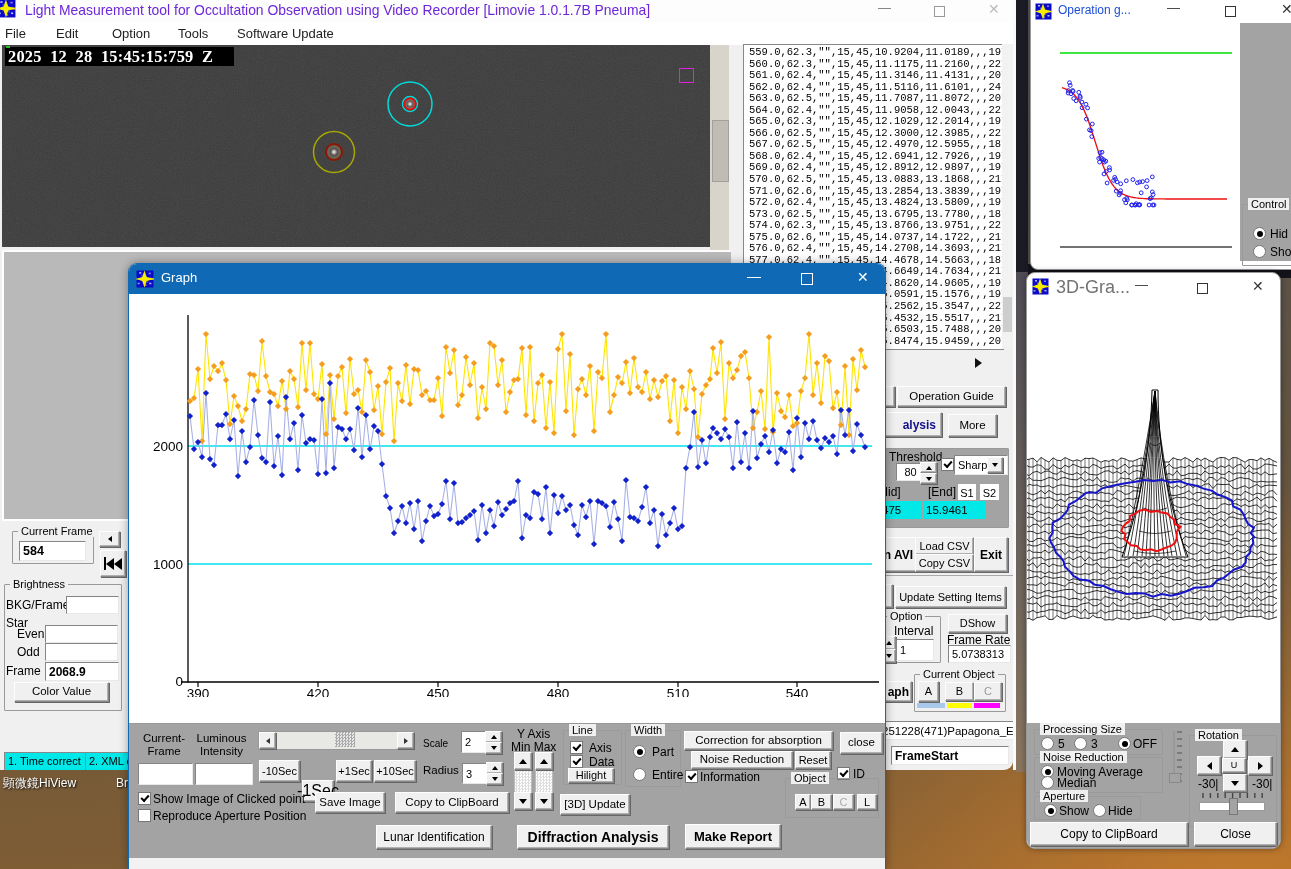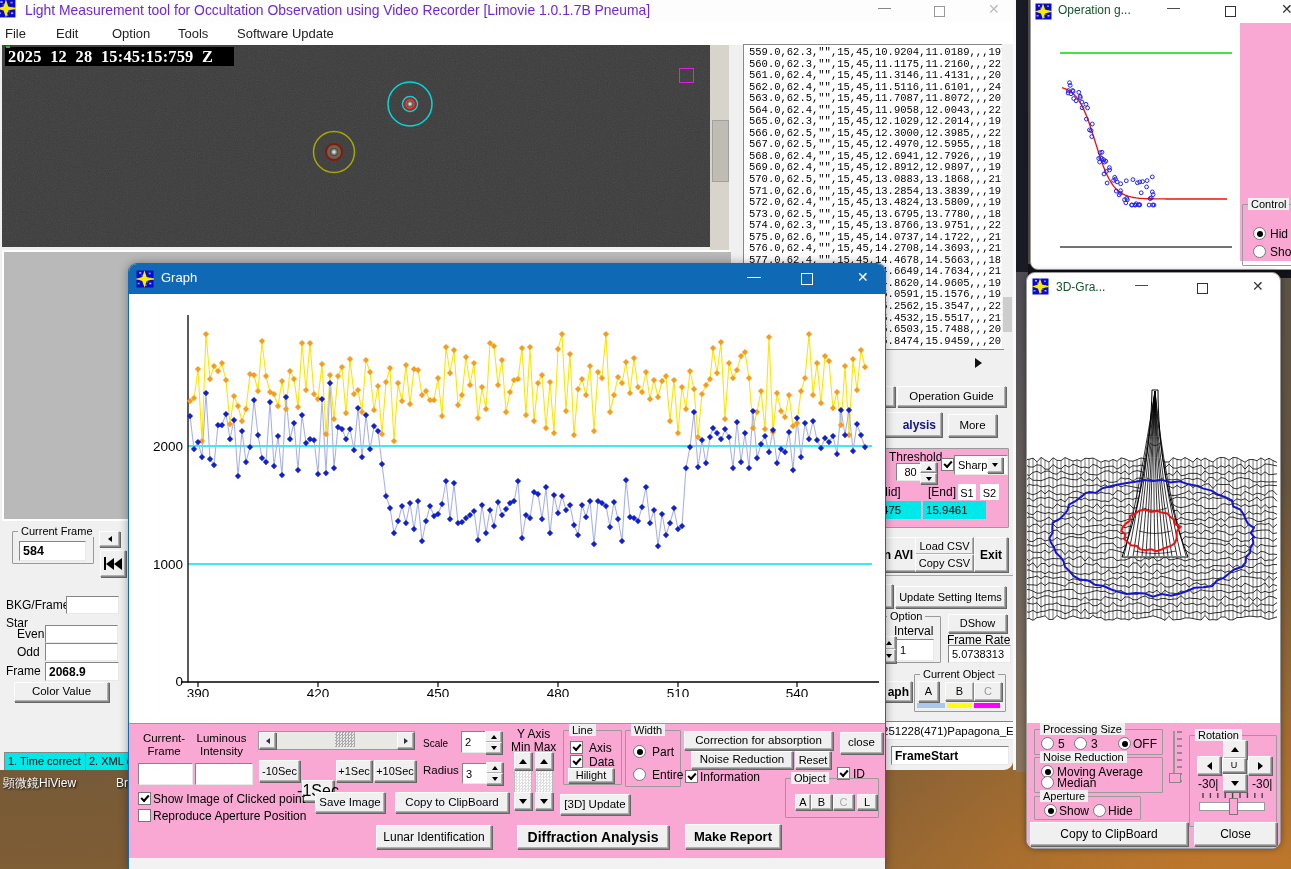--- a/index.html
+++ b/index.html
@@ -1,18 +1,18 @@
 <!DOCTYPE html>
 <html><head><meta charset="utf-8"><style>
 html,body{margin:0;padding:0}
 body{width:1291px;height:869px;overflow:hidden;position:relative;font-family:"Liberation Sans",sans-serif;
 background:linear-gradient(178deg,#585658 0%,#5a5248 30%,#645440 55%,#6f5839 75%,#7c5c36 92%,#835f34 100%);}
 body:before{content:'';position:absolute;left:0;top:0;width:1291px;height:869px;background:radial-gradient(circle 750px at 1250px 1020px,rgba(240,140,36,0.75),rgba(240,140,36,0) 72%);}
 .abs{position:absolute}
-.f0{background:#f9a8d4}
+.f0{background:#a3a3a3}
 .btn{position:absolute;background:#f0f0f0;border:1px solid #888;border-top-color:#fdfdfd;border-left-color:#fdfdfd;
 box-shadow:inset -1px -1px 0 #b0b0b0, 1px 1px 0 #666;font-size:11px;color:#000;text-align:center;
 display:flex;align-items:center;justify-content:center;line-height:1;white-space:nowrap}
 .inp{position:absolute;background:#fff;border:1px solid #858585;border-bottom-color:#e8e8e8;border-right-color:#e8e8e8;
 font-size:11px;color:#000;display:flex;align-items:center;padding-left:3px;white-space:nowrap}
 .gb{position:absolute;border:1px solid #9a9a9a;border-radius:1px}
 .gb>b{position:absolute;top:-7px;left:5px;background:#f0f0f0;padding:0 3px;font-size:11px;font-weight:normal;line-height:12px;white-space:nowrap}
 .lb{position:absolute;font-size:12px;color:#000;white-space:nowrap;line-height:12px}
 .cb{position:absolute;width:11px;height:11px;background:#fff;border:1px solid #777}
 .ck:after{content:"";position:absolute;left:1.5px;top:2px;width:6px;height:3px;border-left:2px solid #000;border-bottom:2px solid #000;transform:rotate(-48deg)}
@@ -36,21 +36,21 @@
         <rect x="12" y="2.5" width="2" height="1.5" fill="#8888dd"></rect>
 <rect x="1.5" y="12" width="2" height="1.5" fill="#9898e0"></rect>
         <rect x="12.5" y="12" width="2" height="1.5" fill="#b8b8e8"></rect>
 <rect x="8" y="13.5" width="2" height="1.5" fill="#8080d8"></rect>
         <rect x="13" y="7" width="1.5" height="1.5" fill="#6666cc"></rect>
 <rect x="5" y="4.5" width="1.5" height="1.5" fill="#5555cc"></rect>
         <rect x="10" y="10.5" width="1.5" height="1.5" fill="#5555cc"></rect>
 <polygon points="0,8.5 5.9,6.6 8,0.5 10.1,6.6 16.9,8.5 10.1,10.4 8,16.5 5.9,10.4" fill="#f8ec00"></polygon>
 <polygon points="0,8.2 16.9,7.7 16.9,9.3 0,8.8" fill="#f8ec00"></polygon>
 </svg>
-<div class="lb" style="left:27px;top:3px;font-size:12px;color:#14532d">Operation g...</div>
+<div class="lb" style="left:27px;top:3px;font-size:12px;color:#1d4ed8">Operation g...</div>
 <div class="lb wtbtn" style="left:136px;top:1px">—</div>
 <div class="abs" style="left:194px;top:5px;width:9px;height:9px;border:1.2px solid #333"></div>
 <div class="lb wtbtn" style="left:250px;top:2px;font-size:14px">✕</div>
 <div class="abs f0" style="left:209px;top:22px;width:72px;height:238px"></div>
 <svg class="abs" style="left:0px;top:22px" width="212" height="246" viewBox="0 0 212 246">
         <line x1="29" y1="30" x2="201" y2="30" stroke="#00dd00" stroke-width="1.6"></line>
         <line x1="29" y1="224" x2="201" y2="224" stroke="#444" stroke-width="1.3"></line>
         <path d="M31.0 64.6 L33.8 65.6 L36.5 66.8 L39.2 68.4 L42.0 70.6 L44.8 73.4 L47.5 77.0 L50.2 81.5 L53.0 87.0 L55.8 93.6 L58.5 101.1 L61.2 109.4 L64.0 118.1 L66.8 126.9 L69.5 135.3 L72.2 143.0 L75.0 149.7 L77.8 155.5 L80.5 160.2 L83.2 163.9 L86.0 166.9 L88.8 169.2 L91.5 170.9 L94.2 172.2 L97.0 173.2 L99.8 173.9 L102.5 174.5 L105.2 174.9 L108.0 175.2 L110.8 175.4 L113.5 175.6 L116.2 175.7 L119.0 175.8 L121.8 175.8 L124.5 175.9 L127.2 175.9 L130.0 175.9 L132.8 175.9 L135.5 176.0 L138.2 176.0 L141.0 176.0 L143.8 176.0 L146.5 176.0 L149.2 176.0 L152.0 176.0 L154.8 176.0 L157.5 176.0 L160.2 176.0 L163.0 176.0 L165.8 176.0 L168.5 176.0 L171.2 176.0 L174.0 176.0 L176.8 176.0 L179.5 176.0 L182.2 176.0 L185.0 176.0 L187.8 176.0 L190.5 176.0 L193.2 176.0 L196.0 176.0" fill="none" stroke="#ee1111" stroke-width="1.4"></path>
         <circle cx="95.7" cy="175.3" r="1.9" fill="none" stroke="#2222ee" stroke-width="1"></circle>
         <circle cx="108.5" cy="182.0" r="1.9" fill="none" stroke="#2222ee" stroke-width="1"></circle>
@@ -141,21 +141,21 @@
       <rect x="12" y="2.5" width="2" height="1.5" fill="#8888dd"></rect>
 <rect x="1.5" y="12" width="2" height="1.5" fill="#9898e0"></rect>
       <rect x="12.5" y="12" width="2" height="1.5" fill="#b8b8e8"></rect>
 <rect x="8" y="13.5" width="2" height="1.5" fill="#8080d8"></rect>
       <rect x="13" y="7" width="1.5" height="1.5" fill="#6666cc"></rect>
 <rect x="5" y="4.5" width="1.5" height="1.5" fill="#5555cc"></rect>
       <rect x="10" y="10.5" width="1.5" height="1.5" fill="#5555cc"></rect>
 <polygon points="0,8.5 5.9,6.6 8,0.5 10.1,6.6 16.9,8.5 10.1,10.4 8,16.5 5.9,10.4" fill="#f8ec00"></polygon>
 <polygon points="0,8.2 16.9,7.7 16.9,9.3 0,8.8" fill="#f8ec00"></polygon>
 </svg>
-<div class="lb" style="left:29px;top:8px;font-size:12px;color:#14532d">3D-Gra...</div>
+<div class="lb" style="left:29px;top:8px;font-size:18px;color:#737373">3D-Gra...</div>
 <div class="lb wtbtn" style="left:108px;top:6px">—</div>
 <div class="abs" style="left:170px;top:10px;width:9px;height:9px;border:1.2px solid #333"></div>
 <div class="lb wtbtn" style="left:225px;top:7px;font-size:14px">✕</div>
 <svg class="abs" style="left:0px;top:0px" width="251" height="450" viewBox="0 0 251 450">
       <path d="M-2 186.8 L2 186.3 L6 185.1 L10 188.9 L14 184.4 L18 187.0 L22 189.1 L26 184.8 L30 187.3 L34 187.6 L38 184.6 L42 186.4 L46 188.1 L50 186.8 L54 188.2 L58 185.2 L62 185.6 L66 185.0 L70 187.0 L74 189.2 L78 187.5 L82 188.4 L86 186.4 L90 188.3 L94 184.9 L98 185.9 L102 187.9 L106 188.2 L110 186.6 L114 184.9 L118 185.8 L122 185.5 L126 185.9 L130 188.6 L134 185.4 L138 189.0 L142 189.0 L146 184.7 L150 186.4 L154 187.0 L158 184.5 L162 186.6 L166 189.1 L170 185.0 L174 187.5 L178 185.0 L182 187.4 L186 189.1 L190 185.5 L194 184.4 L198 184.8 L202 187.2 L206 184.5 L210 184.8 L214 187.0 L218 189.2 L222 186.6 L226 186.5 L230 187.7 L234 184.9 L238 187.4 L242 185.3 L246 187.6 L250 189.4" fill="none" stroke="#000" stroke-width="0.8"></path>
       <path d="M-2 191.3 L2 193.9 L6 194.1 L10 191.8 L14 192.4 L18 196.2 L22 196.2 L26 191.6 L30 194.7 L34 195.9 L38 192.2 L42 194.2 L46 191.2 L50 192.9 L54 194.5 L58 194.1 L62 195.0 L66 191.4 L70 192.8 L74 195.5 L78 194.0 L82 193.3 L86 193.1 L90 196.1 L94 194.0 L98 191.1 L102 195.1 L106 192.7 L110 193.2 L114 192.1 L118 193.3 L122 192.7 L126 191.4 L130 194.3 L134 191.5 L138 195.1 L142 191.1 L146 195.0 L150 195.2 L154 193.6 L158 194.7 L162 192.3 L166 194.8 L170 193.2 L174 192.2 L178 196.0 L182 193.1 L186 192.9 L190 195.5 L194 192.9 L198 194.5 L202 191.9 L206 195.4 L210 192.3 L214 191.2 L218 196.1 L222 191.9 L226 195.9 L230 196.1 L234 194.1 L238 191.0 L242 191.3 L246 192.1 L250 193.0" fill="none" stroke="#000" stroke-width="0.8"></path>
       <path d="M-2 200.7 L2 202.6 L6 199.4 L10 198.3 L14 200.5 L18 198.3 L22 198.0 L26 200.5 L30 201.2 L34 197.9 L38 199.9 L42 201.2 L46 201.5 L50 199.6 L54 202.2 L58 198.4 L62 201.3 L66 201.6 L70 202.1 L74 200.1 L78 198.1 L82 197.8 L86 200.3 L90 198.5 L94 200.8 L98 198.0 L102 201.6 L106 198.7 L110 197.6 L114 198.5 L118 199.9 L122 200.5 L126 199.6 L130 198.5 L134 200.1 L138 202.5 L142 200.4 L146 202.5 L150 197.7 L154 202.7 L158 202.2 L162 200.4 L166 200.3 L170 200.4 L174 202.3 L178 197.9 L182 200.9 L186 200.4 L190 199.1 L194 201.3 L198 201.3 L202 198.1 L206 201.2 L210 199.9 L214 200.1 L218 200.9 L222 197.8 L226 200.7 L230 199.5 L234 202.1 L238 198.8 L242 201.8 L246 201.4 L250 200.8" fill="none" stroke="#000" stroke-width="0.8"></path>
       <path d="M-2 208.7 L2 204.3 L6 207.3 L10 207.3 L14 207.7 L18 206.3 L22 204.5 L26 205.1 L30 207.3 L34 205.1 L38 204.5 L42 206.0 L46 206.6 L50 206.9 L54 204.3 L58 208.2 L62 205.9 L66 208.2 L70 204.2 L74 209.1 L78 207.2 L82 209.2 L86 209.3 L90 208.5 L94 204.7 L98 206.0 L102 205.4 L106 208.2 L110 205.1 L114 205.3 L118 204.7 L122 204.8 L126 209.0 L130 209.2 L134 206.1 L138 208.0 L142 206.6 L146 206.9 L150 206.1 L154 207.5 L158 205.4 L162 205.5 L166 206.8 L170 205.2 L174 206.4 L178 209.1 L182 204.3 L186 204.7 L190 208.3 L194 204.5 L198 205.5 L202 208.6 L206 207.3 L210 205.3 L214 204.5 L218 205.6 L222 205.7 L226 208.3 L230 209.2 L234 208.2 L238 208.8 L242 209.0 L246 208.7 L250 208.9" fill="none" stroke="#000" stroke-width="0.8"></path>
       <path d="M-2 215.8 L2 211.2 L6 212.4 L10 212.0 L14 213.9 L18 213.3 L22 212.5 L26 215.1 L30 212.8 L34 211.8 L38 212.2 L42 213.1 L46 213.9 L50 213.7 L54 213.0 L58 211.7 L62 212.8 L66 212.4 L70 211.6 L74 213.6 L78 211.7 L82 214.4 L86 214.2 L90 211.4 L94 214.0 L98 212.5 L102 213.1 L106 213.9 L110 214.7 L114 215.3 L118 214.5 L122 211.8 L126 213.6 L130 212.5 L134 210.8 L138 213.6 L142 213.2 L146 215.2 L150 212.4 L154 215.1 L158 213.4 L162 211.2 L166 214.5 L170 212.2 L174 213.5 L178 211.1 L182 210.8 L186 215.5 L190 211.0 L194 211.5 L198 211.6 L202 211.2 L206 215.0 L210 215.9 L214 214.1 L218 212.8 L222 215.4 L226 213.4 L230 211.4 L234 214.3 L238 212.6 L242 212.1 L246 212.4 L250 212.7" fill="none" stroke="#000" stroke-width="0.8"></path>
       <path d="M-2 218.3 L2 220.5 L6 221.8 L10 220.3 L14 217.4 L18 220.9 L22 217.4 L26 219.8 L30 221.8 L34 220.8 L38 222.0 L42 221.2 L46 218.7 L50 218.1 L54 219.7 L58 220.9 L62 218.5 L66 219.0 L70 221.2 L74 219.1 L78 220.4 L82 220.2 L86 222.1 L90 217.5 L94 218.3 L98 221.4 L102 220.8 L106 217.8 L110 218.0 L114 218.4 L118 220.1 L122 222.0 L126 218.4 L130 218.4 L134 220.9 L138 219.5 L142 221.7 L146 222.5 L150 222.2 L154 221.0 L158 219.9 L162 217.6 L166 221.5 L170 219.4 L174 219.7 L178 220.6 L182 222.3 L186 220.2 L190 222.1 L194 222.3 L198 217.8 L202 219.2 L206 221.9 L210 221.3 L214 222.4 L218 218.3 L222 220.1 L226 222.2 L230 220.1 L234 220.8 L238 222.4 L242 218.2 L246 217.6 L250 221.8" fill="none" stroke="#000" stroke-width="0.8"></path>
@@ -422,20 +422,23 @@
     </div>
 <div class="inp" style="left:19px;top:541px;width:62px;height:18px;font-weight:bold;font-size:12.5px">584</div>
 <div class="btn" style="left:99px;top:531px;width:19px;height:14px">
       <div class="tL" style="border-top-width:3px;border-bottom-width:3px;border-right-width:4px"></div>
     </div>
 <div class="btn" style="left:100px;top:550px;width:24px;height:25px">
       <div style="width:2.5px;height:13px;background:#000"></div>
       <div class="tL" style="border-top-width:6px;border-bottom-width:6px;border-right-width:8px"></div>
       <div class="tL" style="border-top-width:6px;border-bottom-width:6px;border-right-width:8px"></div>
     </div>
+<div class="gb" style="left:4px;top:584px;width:116px;height:125px">
+      <b>Brightness</b>
+    </div>
 <div class="lb" style="left:6px;top:599px">BKG/Frame</div>
 <div class="inp" style="left:66px;top:596px;width:48px;height:16px"></div>
 <div class="lb" style="left:6px;top:617px">Star</div>
 <div class="lb" style="left:17px;top:628px">Even</div>
 <div class="inp" style="left:45px;top:625px;width:68px;height:16px"></div>
 <div class="lb" style="left:17px;top:646px">Odd</div>
 <div class="inp" style="left:45px;top:643px;width:68px;height:16px"></div>
 <div class="lb" style="left:6px;top:665px">Frame</div>
 <div class="inp" style="left:45px;top:662px;width:69px;height:17px;font-weight:bold;font-size:12px">2068.9</div>
 <div class="btn" style="left:14px;top:682px;width:93px;height:18px;font-size:11.5px">Color Value</div>

